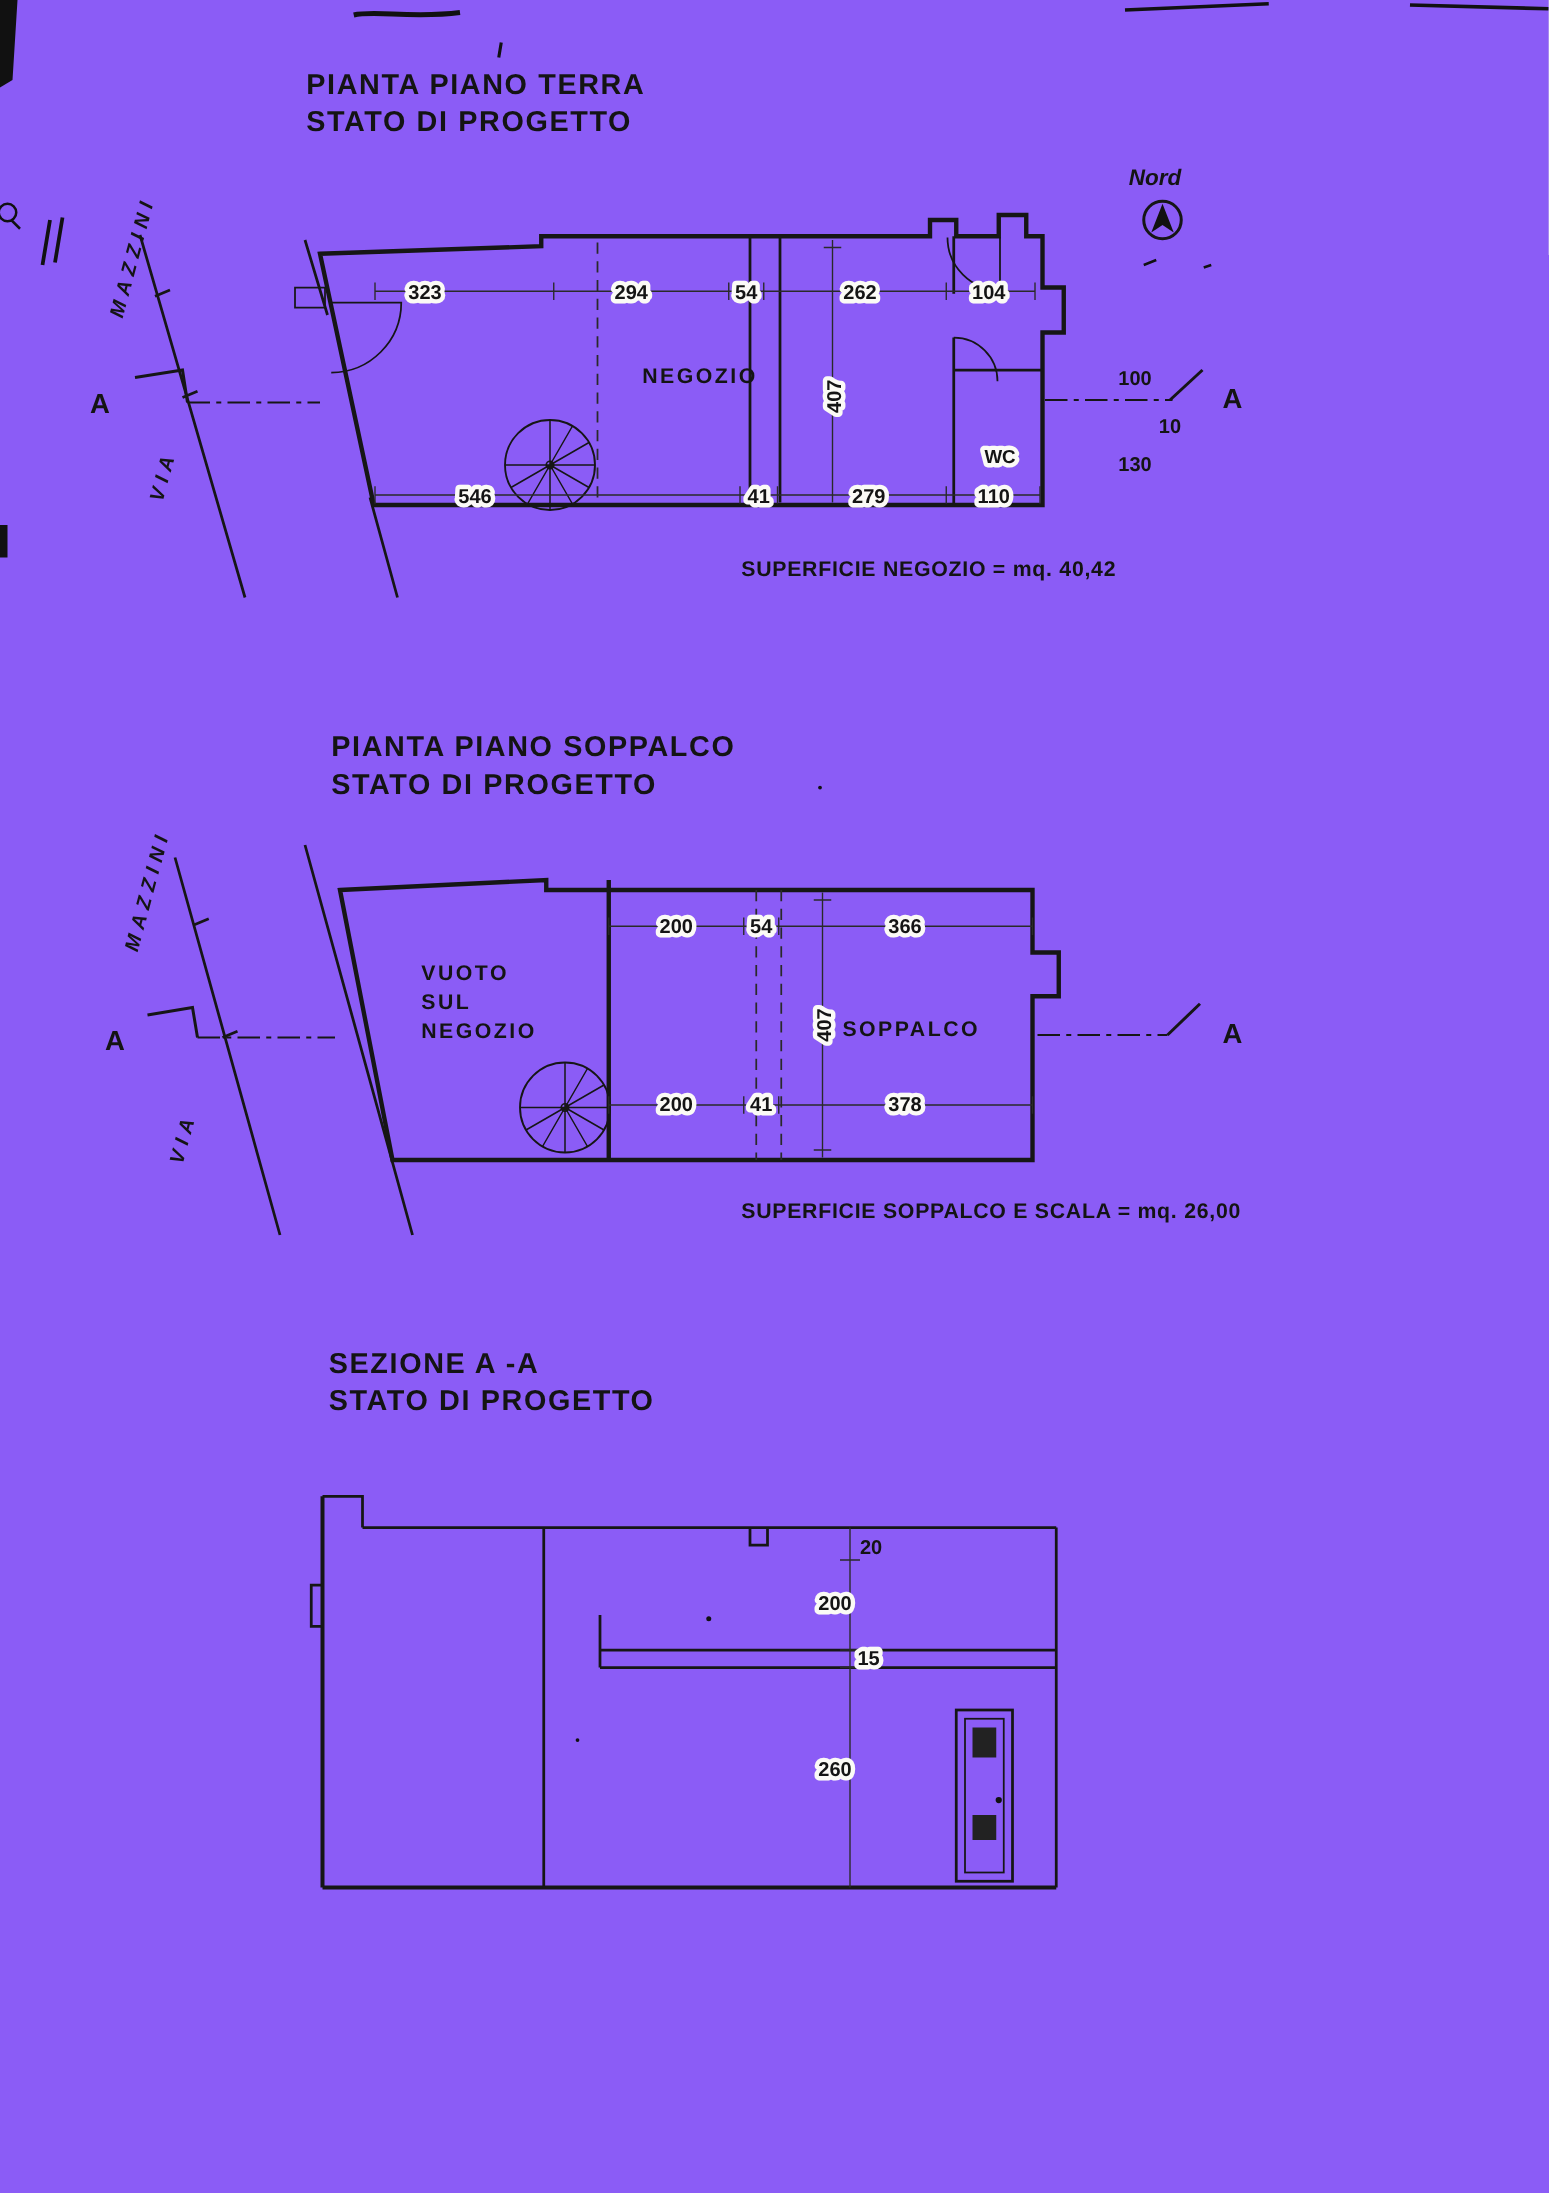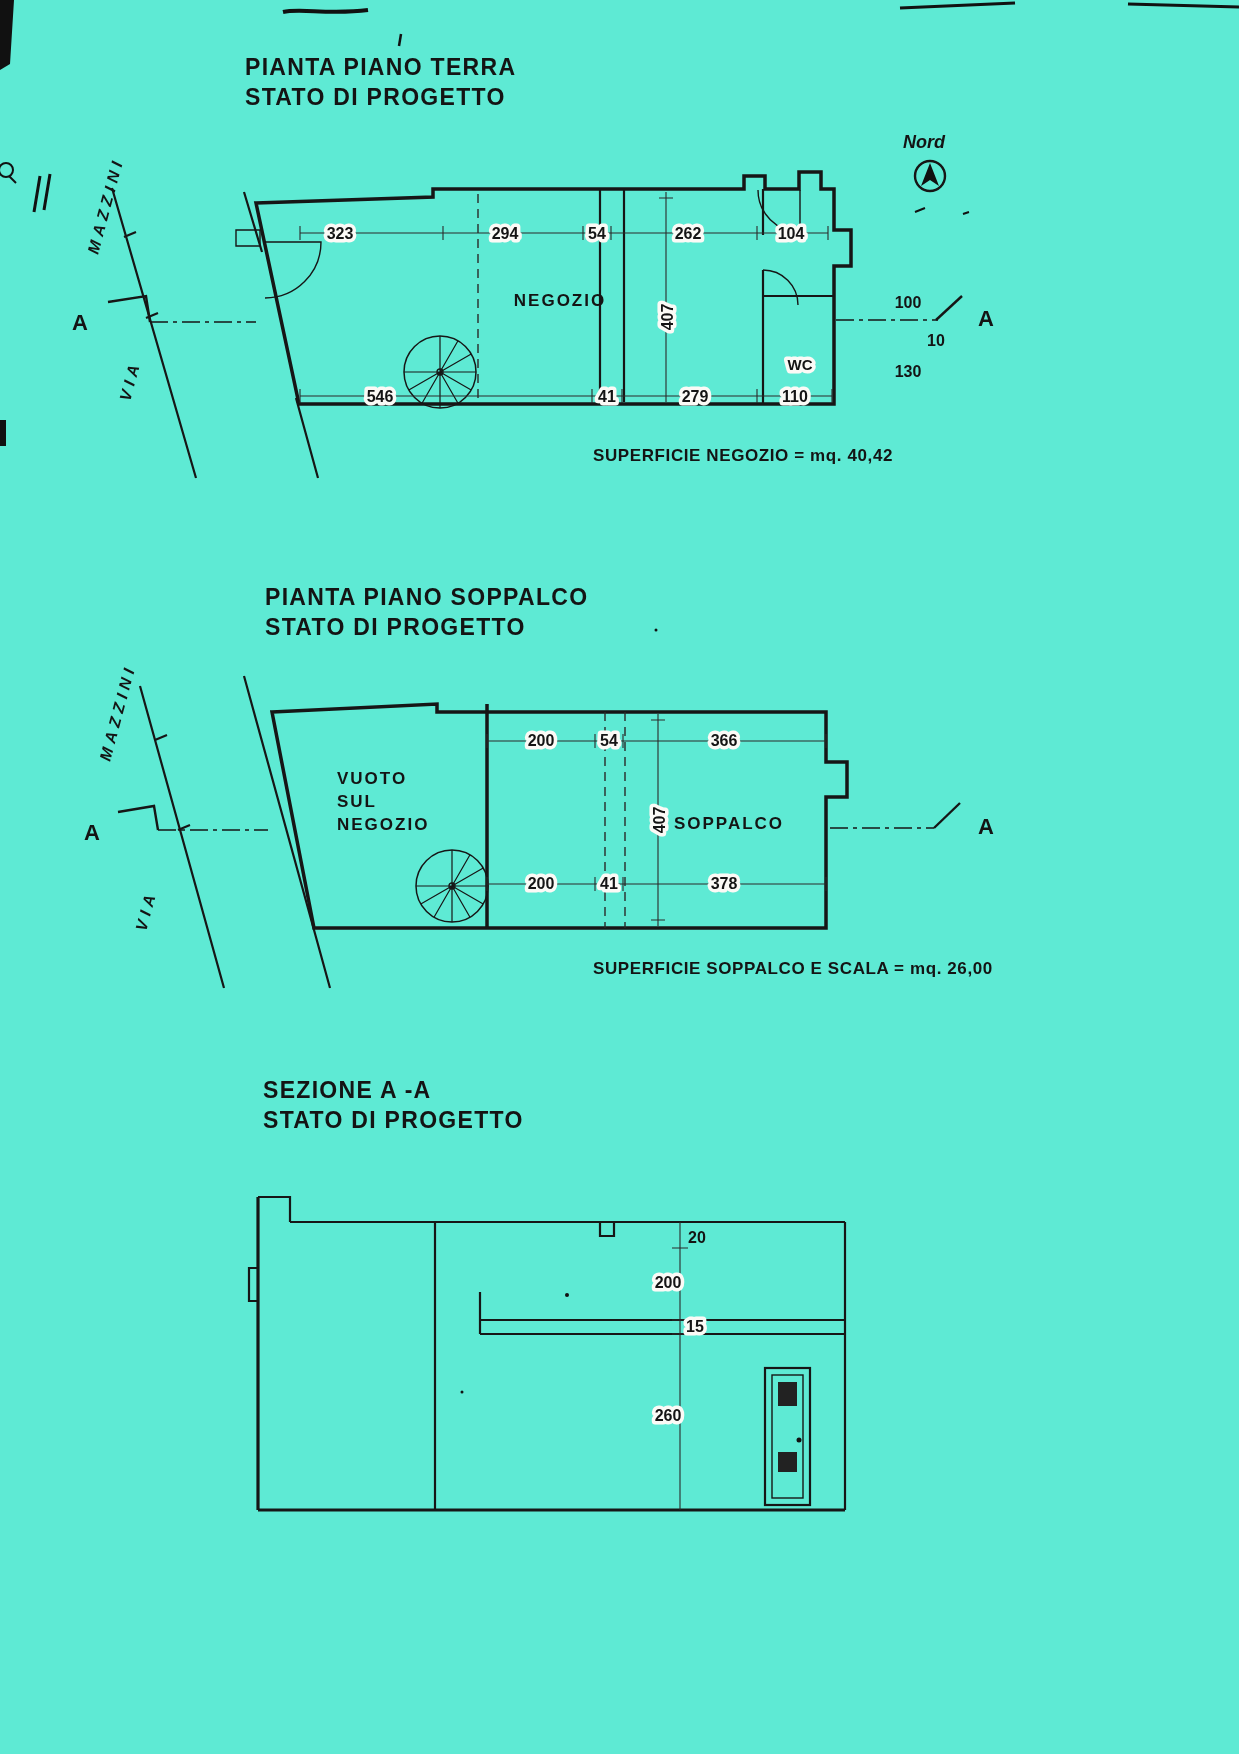--- a/index.html
+++ b/index.html
@@ -1,21 +1,21 @@
 <!DOCTYPE html>
 <html><head>
 <meta charset="utf-8">
 <style>
   html,body { margin:0; padding:0; }
   body { background:#e9e8e4; }
   .page {
     position:relative;
     width:1239px; height:1754px;
     margin:0 auto;
-    background:#5eead4;
+    background:#8b5cf6;
     overflow:hidden;
     font-family:"Liberation Sans", sans-serif;
   }
   svg { display:block; }
   svg text {
     font-family:"Liberation Sans", sans-serif;
     fill:#141414;
     font-weight:bold;
   }
   .title   { font-size:23px; letter-spacing:1.3px; }

